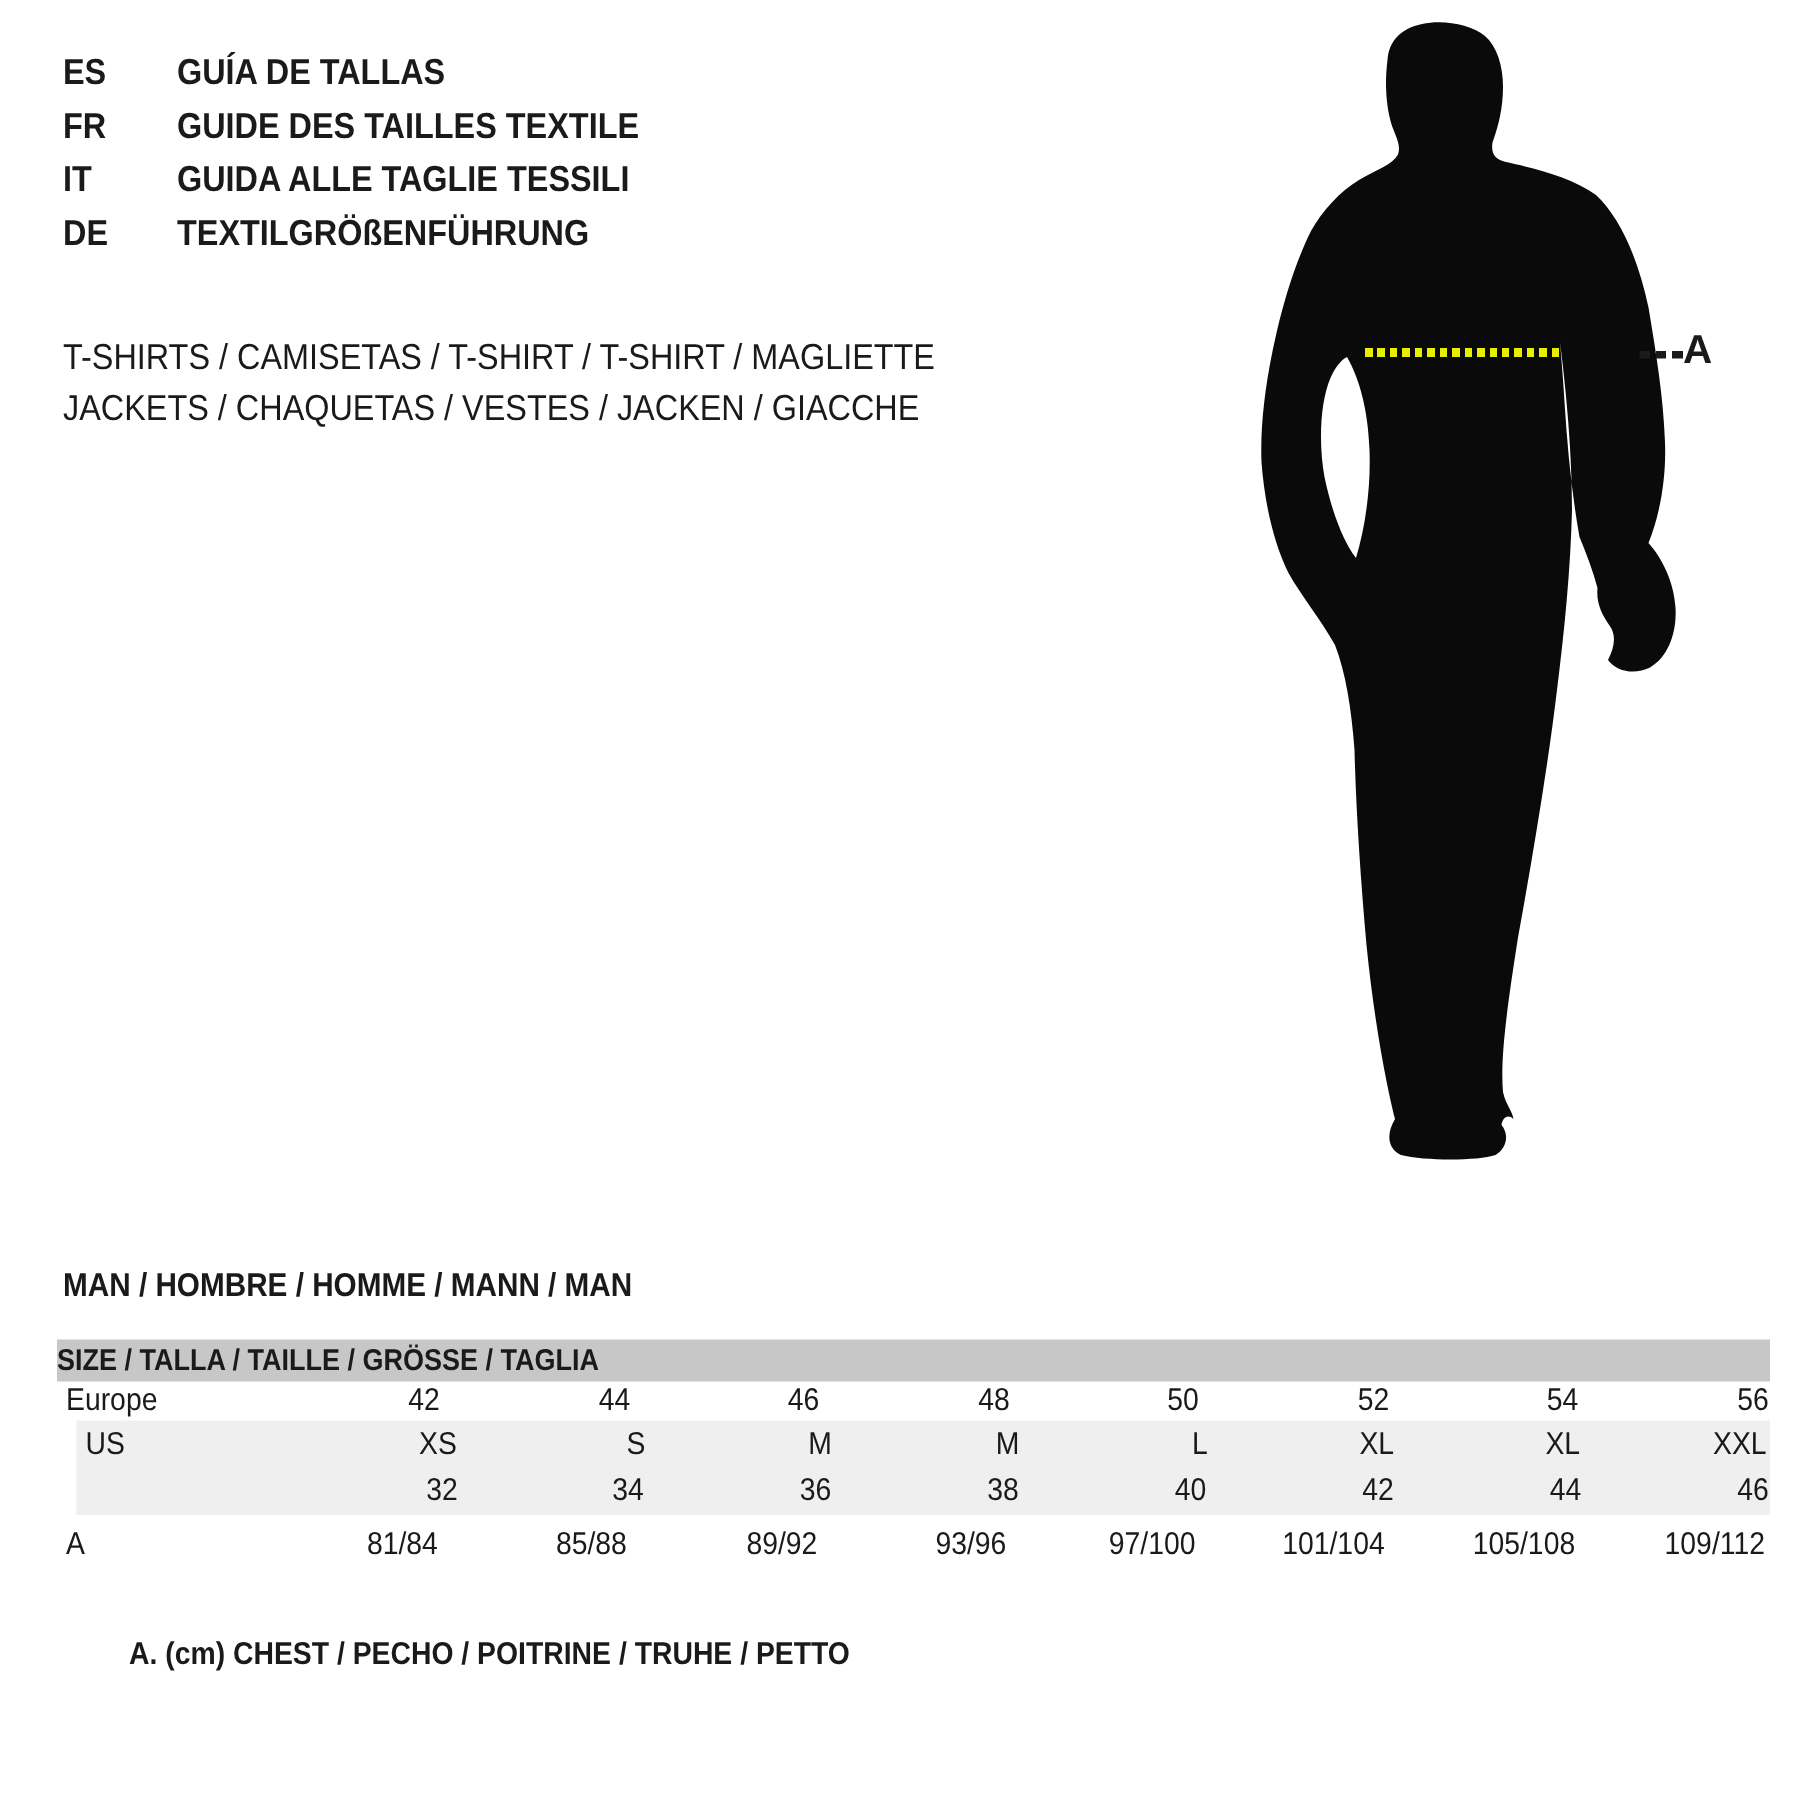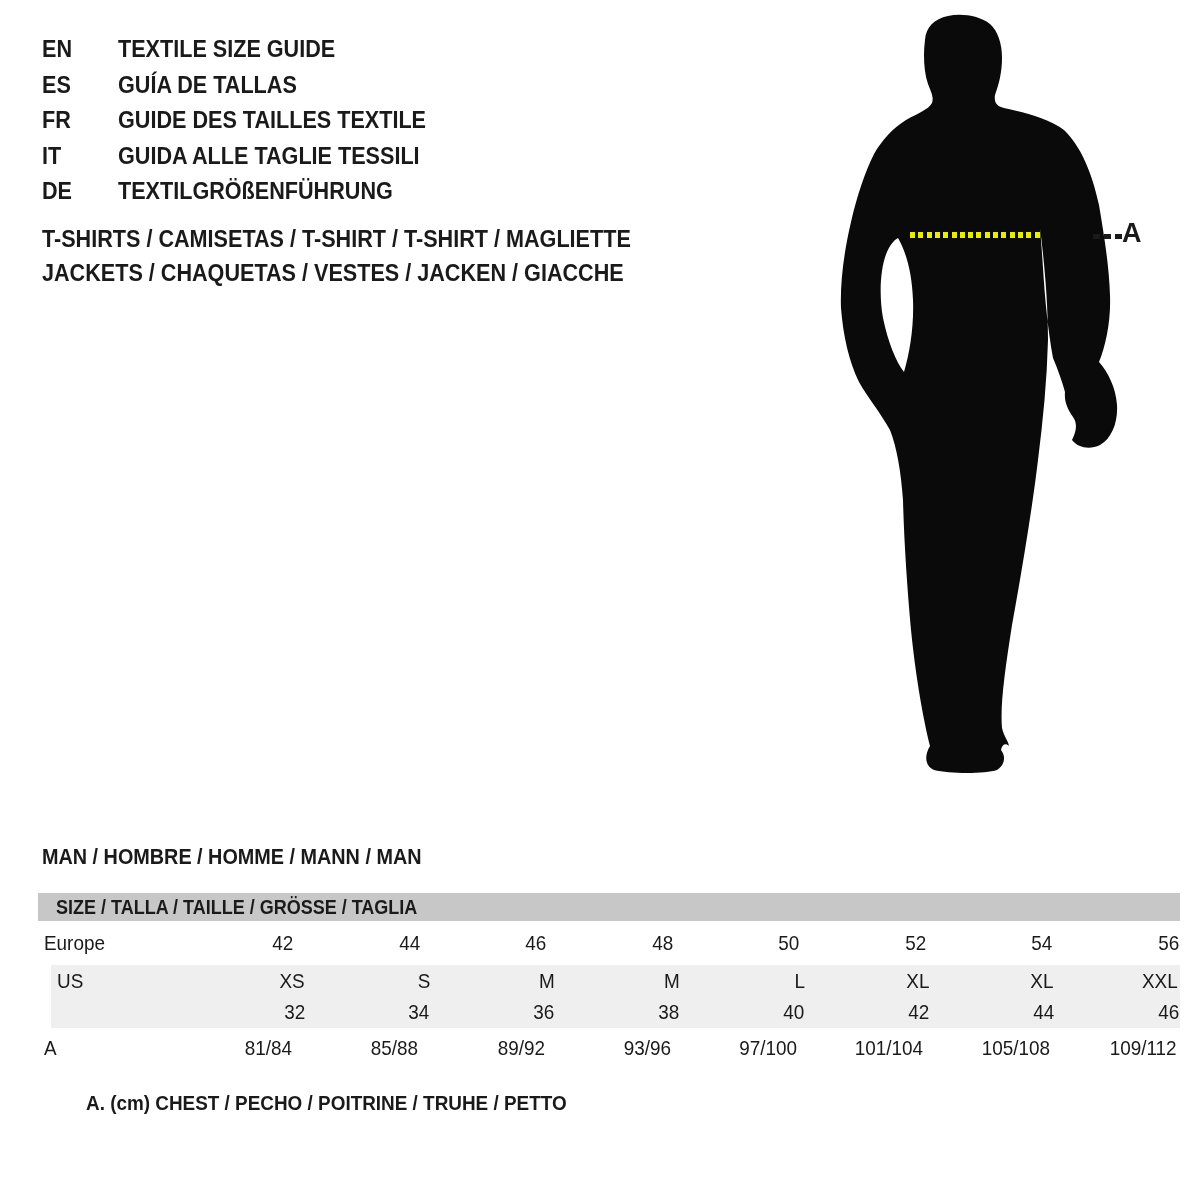--- a/index.html
+++ b/index.html
@@ -15,58 +15,54 @@
 
   .abs{position:absolute;}
   .cn{display:inline-block;transform:scaleX(.9);transform-origin:left center;white-space:nowrap;}
   .cnc{display:inline-block;transform:scaleX(.9);transform-origin:center center;white-space:nowrap;}
 
   
   #lang-block{left:42px;top:31px;font-size:24px;font-weight:bold;line-height:35.5px;}
   .lang-row{display:grid;grid-template-columns:76px auto;}
 
   
-  #category-block{left:42px;top:222px;font-size:24px;font-weight:bold;line-height:33.5px;}
+  #category-block{left:42px;top:222px;font-size:24px;font-weight:normal;line-height:33.5px;}
 
   
   #figure-svg{left:820px;top:0px;}
   #chest-line{left:910px;top:232px;width:130px;height:6px;
     background:repeating-linear-gradient(90deg,var(--measure-yellow) 0 5px,transparent 5px 8.3px);}
   #a-dash-line{left:1093px;top:234px;width:29px;height:5px;
     background:repeating-linear-gradient(90deg,var(--ink) 0 7px,transparent 7px 11px);}
   #a-label{left:1122px;top:218px;font-size:27px;font-weight:bold;}
 
   
   #section-title{left:42px;top:844px;font-size:22px;font-weight:bold;}
 
   
   #size-table{left:38px;top:893px;width:1142px;}
   #table-header{height:28px;line-height:28px;background:var(--header-band);
-    font-size:20px;font-weight:bold;padding-left:18px;}
+    font-size:20px;font-weight:bold;padding-left:0;}
   .trow{display:grid;grid-template-columns:130px repeat(8,1fr);align-items:center;
     font-size:21px;}
   .trow .rlabel{padding-left:6px;text-align:left;}
   .trow .cell{text-align:right;}
-  #row-europe{height:44px;}
+  #row-europe{height:26px;}
   #light-band{background:var(--light-band);margin-left:13px;}
   #row-us{height:31px;}
   #row-alt{height:32px;}
   #row-a{height:40px;}
 
   
   #footnote{left:42px;top:1091px;font-size:21px;font-weight:bold;margin-left:44px;}
 </style>
 </head>
 <body>
 
 <div class="abs" id="lang-block">
-  <div class="lang-row">
-    <span class="cn">EN</span>
-    <span class="cn">TEXTILE SIZE GUIDE</span>
-  </div>
   <div class="lang-row">
     <span class="cn">ES</span>
     <span class="cn">GUÍA DE TALLAS</span>
   </div>
   <div class="lang-row">
     <span class="cn">FR</span>
     <span class="cn">GUIDE DES TAILLES TEXTILE</span>
   </div>
   <div class="lang-row">
     <span class="cn">IT</span>

